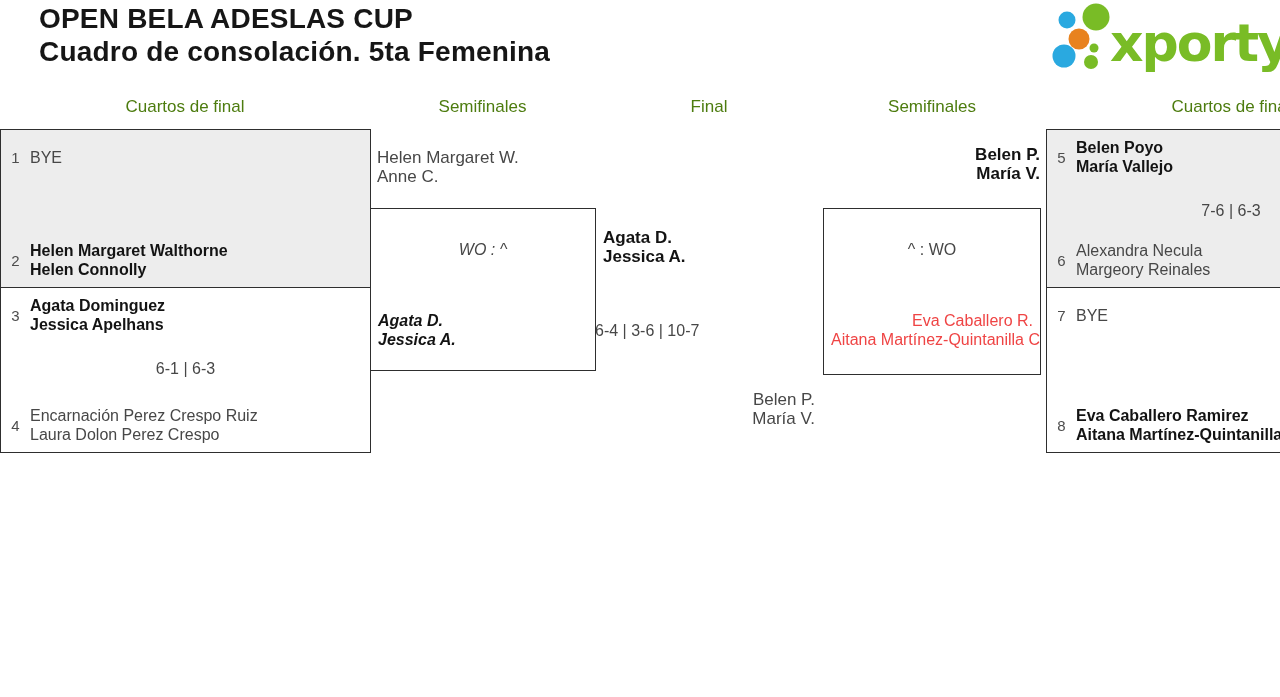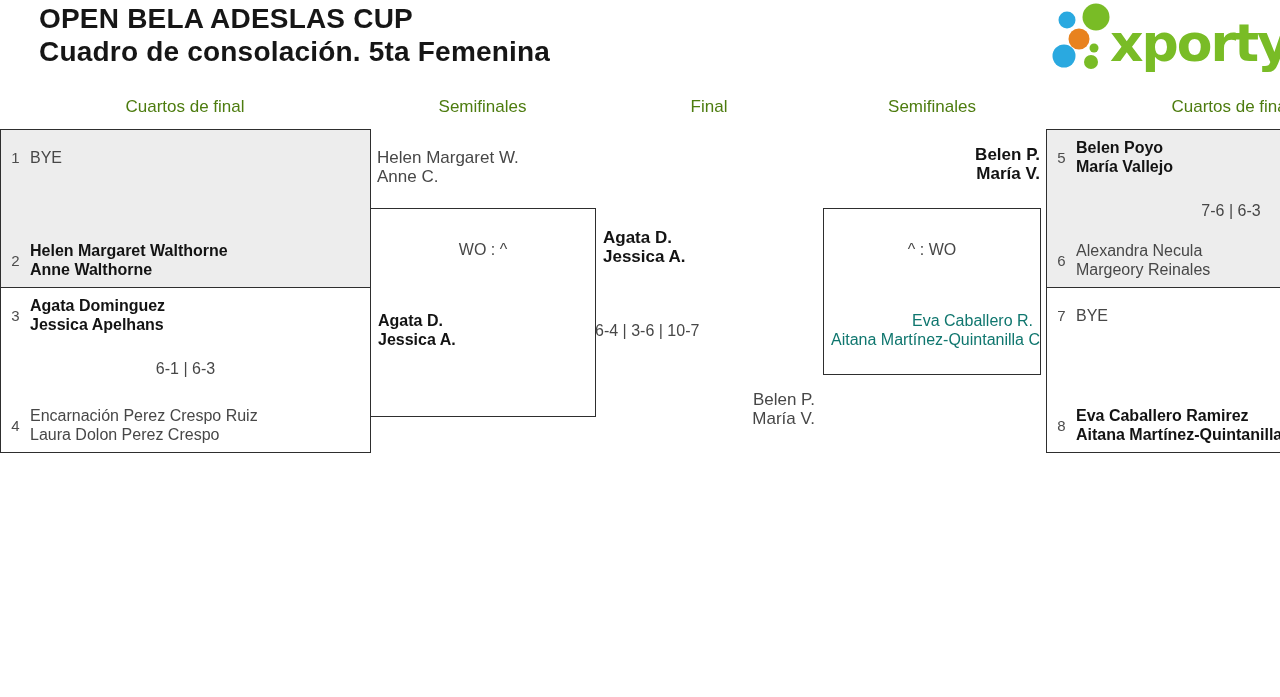--- a/index.html
+++ b/index.html
@@ -24,21 +24,21 @@
   .names{font-size:16px;line-height:19px;color:#474747;}
   .names.winner{font-weight:700;color:#131313;}
   .names div{white-space:nowrap;}
 
   .match-score{position:absolute;left:0;right:0;top:72px;text-align:center;font-size:16px;color:#474747;}
 
   
   .sf-score{position:absolute;left:0;right:0;top:32px;text-align:center;font-size:16px;color:#474747;}
   .sf-team{position:absolute;left:7px;right:7px;top:102px;font-size:16px;line-height:19px;}
   .sf-team.winner{font-weight:700;color:#131313;}
-  .sf-team.loser{color:#0f766e;text-align:right;}
+  .sf-team.loser{color:#ef4444;text-align:right;}
   .sf-team.loser .overflow-line{text-align:left;white-space:nowrap;}
 
   
   .float-label{position:absolute;font-size:17px;line-height:19px;color:#474747;white-space:nowrap;}
   .float-label.winner{font-weight:700;color:#131313;}
   .float-label.align-right{white-space:normal;text-align:right;}
   .final-score{position:absolute;left:595px;width:228px;top:322px;text-align:left;font-size:16px;color:#474747;}
 </style>
 </head>
 <body>
@@ -72,21 +72,21 @@
     <div class="team pos-top">
       <span class="seed">1</span>
       <span class="names">
         <div>BYE</div>
       </span>
     </div>
     <div class="team pos-bottom">
       <span class="seed">2</span>
       <span class="names winner">
         <div>Helen Margaret Walthorne</div>
-        <div>Anne Walthorne</div>
+        <div>Helen Connolly</div>
       </span>
     </div>
   </div>
 
   <div class="box" style="left:0;top:287px;width:371px;height:166px;">
     <div class="team pos-top">
       <span class="seed">3</span>
       <span class="names winner">
         <div>Agata Dominguez</div>
         <div>Jessica Apelhans</div>
@@ -100,21 +100,21 @@
         <div>Laura Dolon Perez Crespo</div>
       </span>
     </div>
   </div>
 
   <div class="float-label" style="left:377px;top:148px;">
     <div>Helen Margaret W.</div>
     <div>Anne C.</div>
   </div>
 
-  <div class="box" style="left:370px;top:208px;width:226px;height:209px;">
+  <div class="box" style="left:370px;top:208px;width:226px;height:163px;font-style:italic;">
     <div class="sf-score">WO : ^</div>
     <div class="sf-team winner">
       <div>Agata D.</div>
       <div>Jessica A.</div>
     </div>
   </div>
 
   <div class="float-label winner" style="left:603px;top:228px;">
     <div>Agata D.</div>
     <div>Jessica A.</div>

